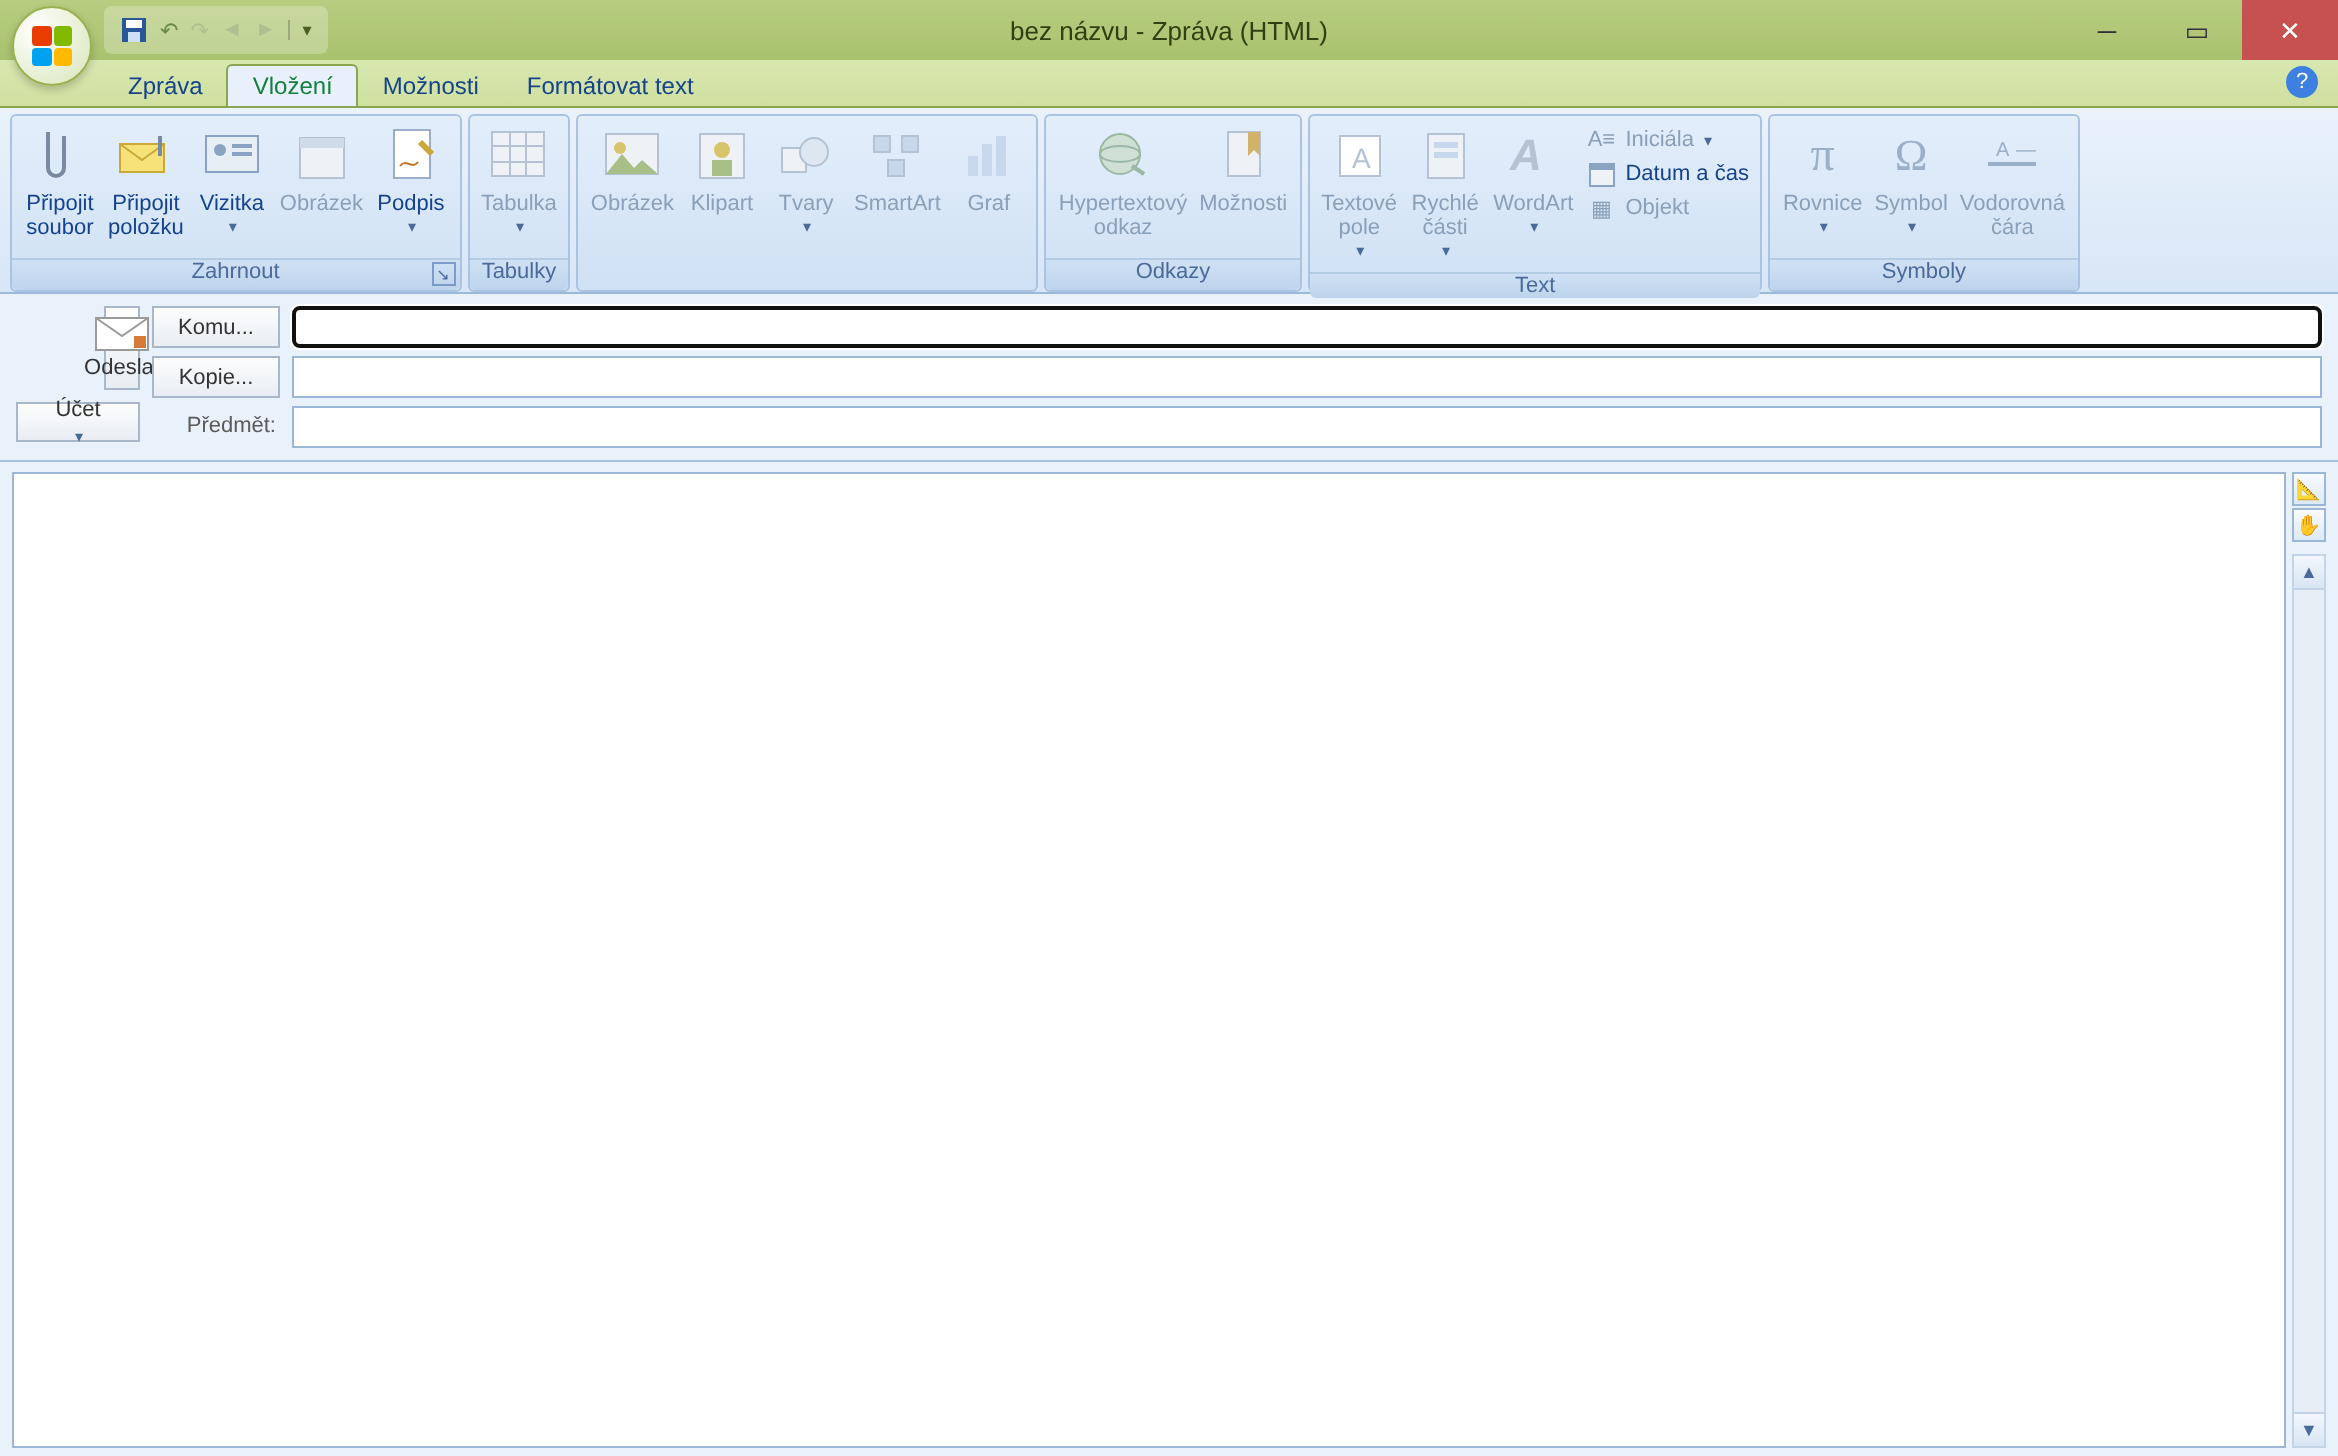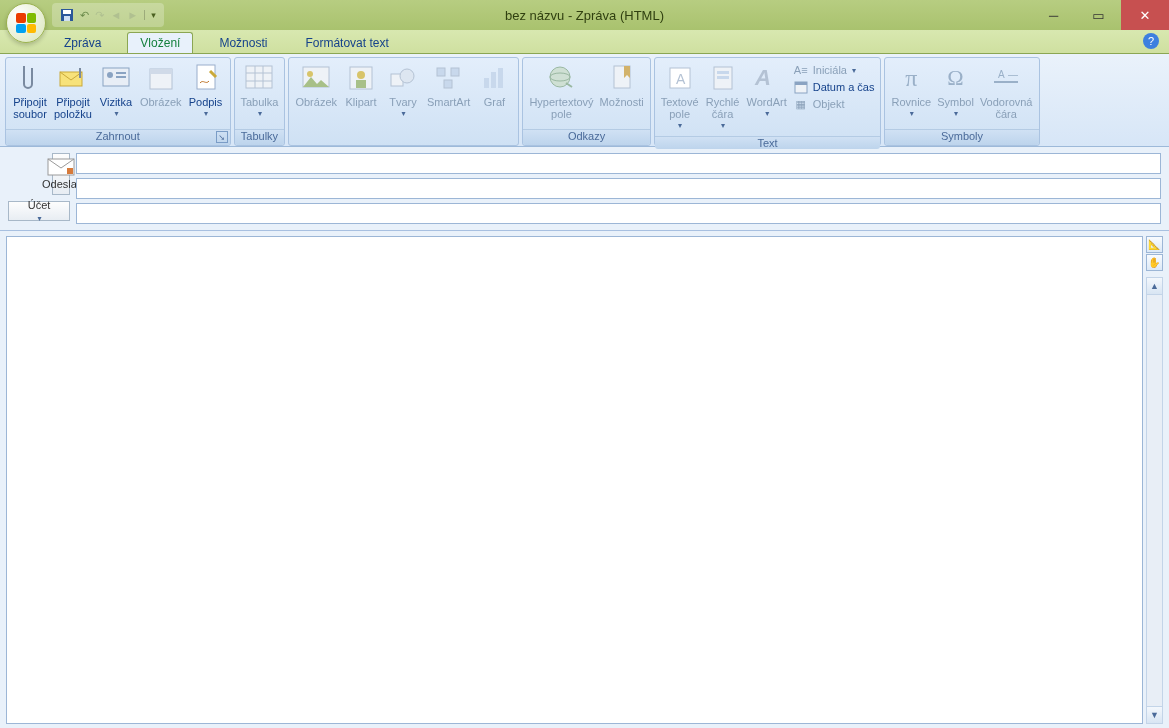--- a/index.html
+++ b/index.html
@@ -12,21 +12,21 @@
 .office-btn .q{border-radius:2px;}
 .q1{background:#eb3c00;} .q2{background:#80bb00;} .q3{background:#00a1f1;} .q4{background:#ffba00;}
 .qat{margin-left:52px;height:24px;display:flex;align-items:center;gap:6px;background:rgba(255,255,255,.25);border-radius:4px;padding:0 8px;}
 .qat span{font-size:11px;color:#3b5323;}
 .titlebar .title{position:absolute;left:50%;transform:translateX(-50%);color:#304010;font-size:13px;}
 .winbtns{margin-left:auto;display:flex;height:100%;}
 .winbtn{width:45px;display:flex;align-items:center;justify-content:center;color:#333;font-size:13px;}
 .winbtn.close{background:#c75050;color:#fff;width:48px;}
 
 
-.tabs{height:24px;background:linear-gradient(#d8e8b0,#cfe0a0);display:flex;align-items:flex-end;padding-left:52px;border-bottom:1px solid #8ba653;position:relative;gap:14px;}
+.tabs{height:24px;background:linear-gradient(#d8e8b0,#cfe0a0);display:flex;align-items:flex-end;padding-left:52px;border-bottom:1px solid #8ba653;position:relative;}
 .tab{padding:3px 12px 3px;font-size:12px;color:#15428b;cursor:default;}
 .tab.active{background:#e8f1fb;border:1px solid #8ba653;border-bottom:none;border-radius:3px 3px 0 0;color:#15803d;}
 .help{position:absolute;right:10px;top:3px;width:16px;height:16px;border-radius:50%;background:#3d80df;color:#fff;font-size:11px;display:flex;align-items:center;justify-content:center;}
 
 
 .ribbon{height:93px;background:linear-gradient(#eaf2fb,#d7e6f7);border-bottom:1px solid #9db9d9;display:flex;padding:3px 5px 0;gap:3px;}
 .group{background:linear-gradient(#e3eefb,#cfe1f4);border:1px solid #aac3e1;border-radius:3px;display:flex;flex-direction:column;position:relative;}
 .group-body{flex:1;display:flex;align-items:flex-start;padding:2px 3px;}
 .group-label{height:16px;text-align:center;font-size:11px;color:#4a6a99;background:linear-gradient(#d0e1f4,#bdd4ec);border-top:1px solid #b4cbe4;border-radius:0 0 3px 3px;position:relative;}
 .dialoglauncher{position:absolute;right:2px;top:1px;width:12px;height:12px;border:1px solid #7a9cc6;font-size:8px;color:#4a6a99;display:flex;align-items:center;justify-content:center;}
@@ -241,21 +241,21 @@
     <div class="group-body">
       <div class="rbtn disabled" style="min-width:68px">
           <div class="ricon">
             <svg width="28" height="26">
               <circle cx="12" cy="12" r="10" fill="#cfe0d4" stroke="#9ab8a2"></circle>
               <ellipse cx="12" cy="12" rx="10" ry="4" fill="none" stroke="#9ab8a2"></ellipse>
               <path d="M18 18l6 4" stroke="#9ab8a2" stroke-width="2"></path>
             </svg>
           </div>
           <span style="white-space:pre-line">Hypertextový
-pole</span>
+odkaz</span>
         </div>
       <div class="rbtn disabled">
           <div class="ricon">
             <svg width="22" height="28">
               <rect x="3" y="2" width="16" height="22" fill="#eef2f7" stroke="#b4c2d4"></rect>
               <path d="M13 2v12l3-3 3 3V2z" fill="#d2b26a"></path>
             </svg>
           </div>
           <span>Možnosti</span>
         </div>
@@ -278,21 +278,21 @@
         </div>
       <div class="rbtn disabled">
           <div class="ricon">
             <svg width="24" height="28">
               <rect x="3" y="3" width="18" height="22" fill="#eef2f7" stroke="#b4c2d4"></rect>
               <rect x="6" y="7" width="12" height="3" fill="#c8d8ec"></rect>
               <rect x="6" y="12" width="12" height="3" fill="#c8d8ec"></rect>
             </svg>
           </div>
           <span style="white-space:pre-line">Rychlé
-čára</span>
+části</span>
           <span class="dd">▾</span>
         </div>
       <div class="rbtn disabled">
           <div class="ricon">
             <svg width="28" height="26">
               <text x="2" y="20" font-size="22" font-style="italic" fill="#b4c2d4" font-weight="bold">A</text>
             </svg>
           </div>
           <span>WordArt</span>
           <span class="dd">▾</span>
@@ -360,20 +360,25 @@
             <rect x="20" y="10" width="6" height="6" fill="#d77a3a"></rect>
           </svg>
         </span>
       <span>Odeslat</span>
     </div>
     <div class="acctbtn">
         <span>Účet</span>
         <span class="dd">▾</span>
       </div>
   </div>
+  <div class="midcol">
+    <div class="fldbtn">Komu...</div>
+    <div class="fldbtn">Kopie...</div>
+    <div class="subjlabel">Předmět:</div>
+  </div>
   <div class="rightcol">
     <input class="txtinput" autofocus="" value="" style="">
     <input class="txtinput" value="" style="">
     <input class="txtinput" value="" style="">
   </div>
 </div>
 
 <div class="bodyarea">
   <div class="editor" contenteditable="true" style=""></div>
   <div class="sidepanel">

